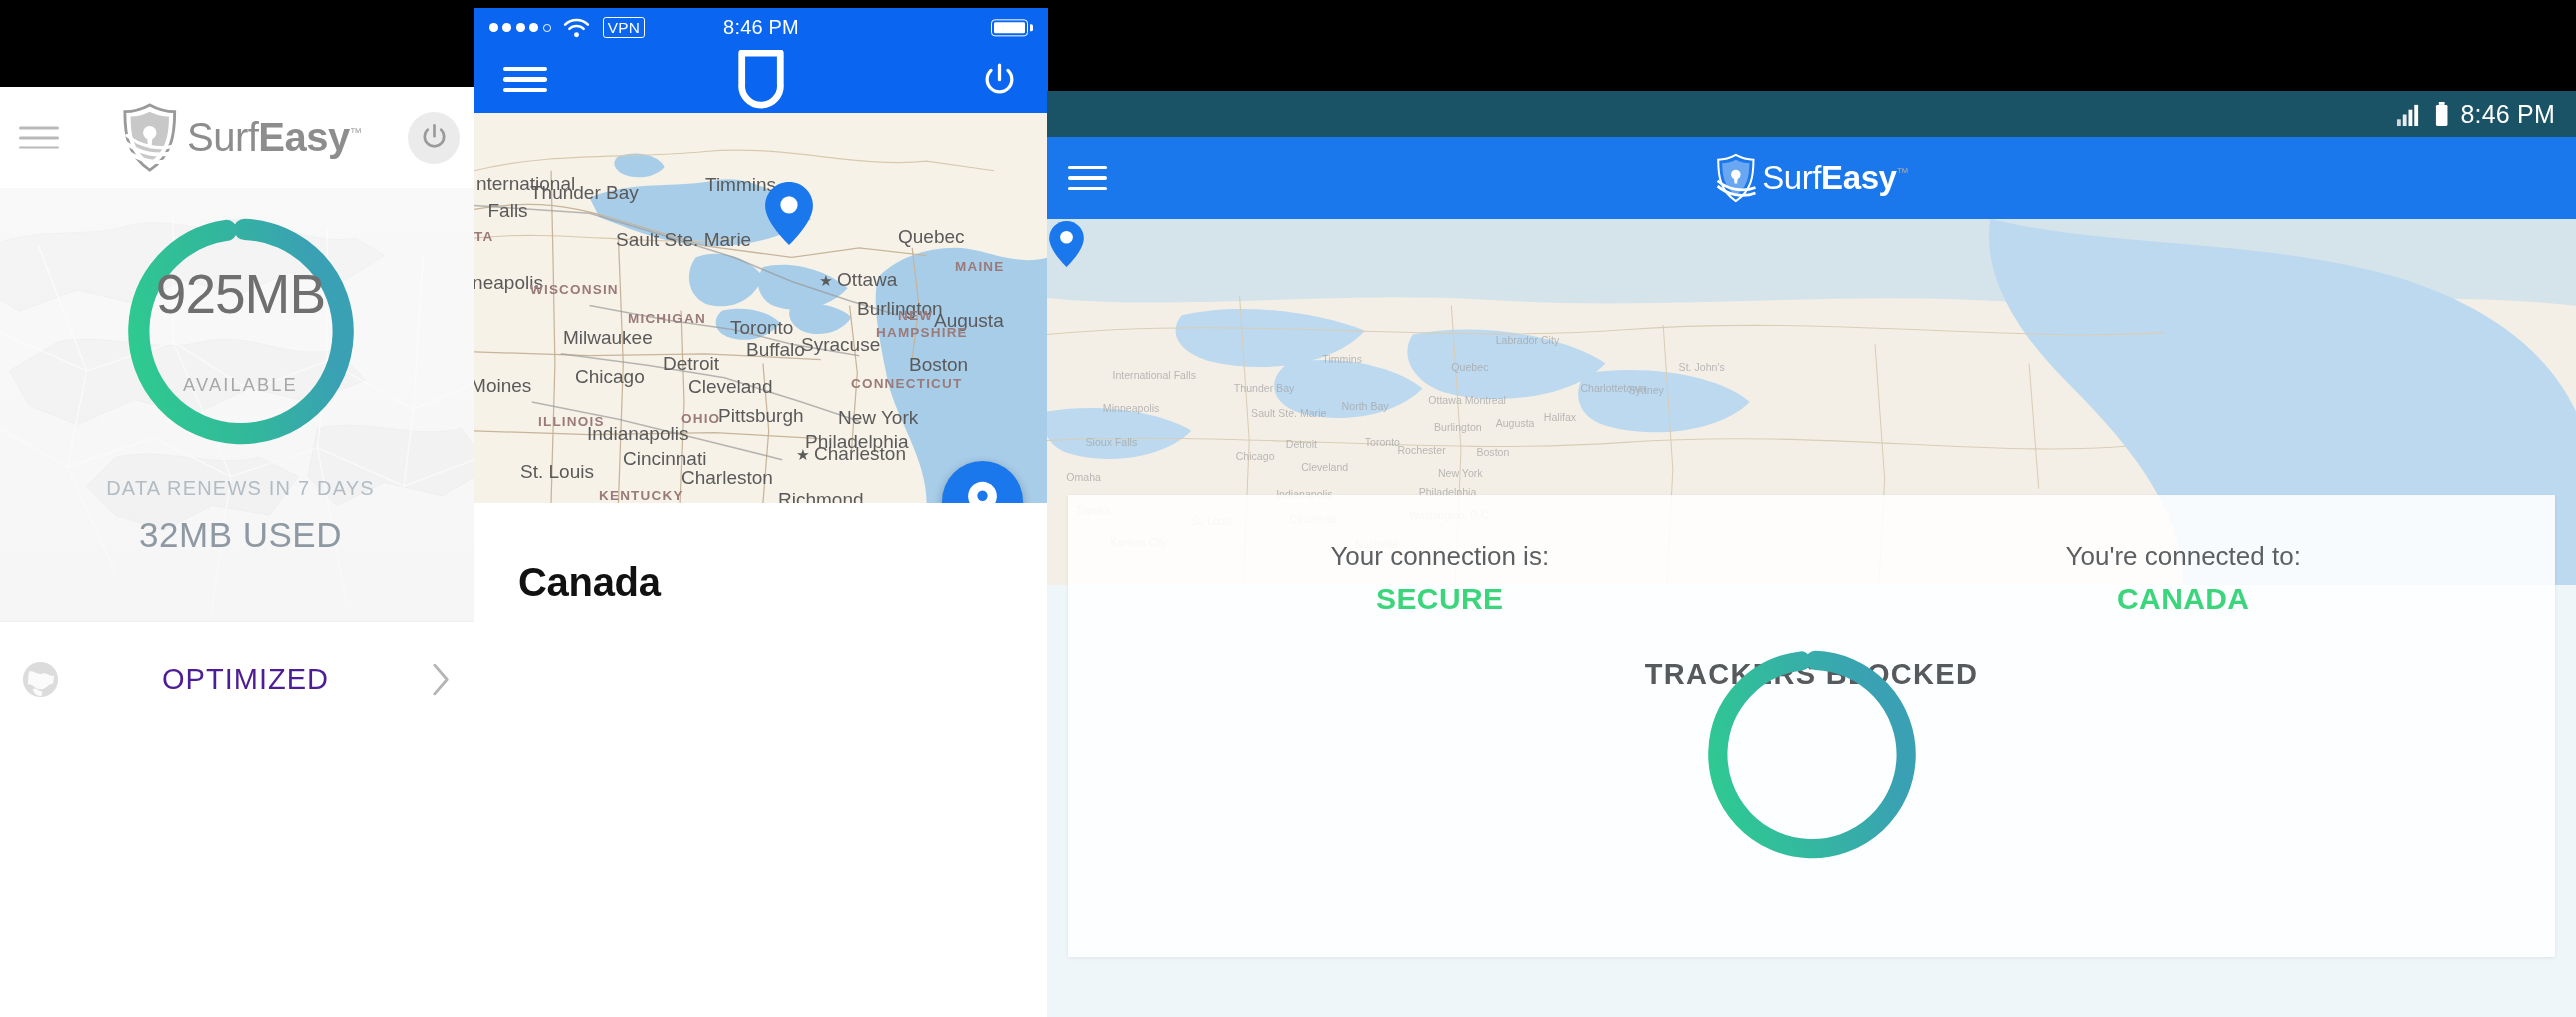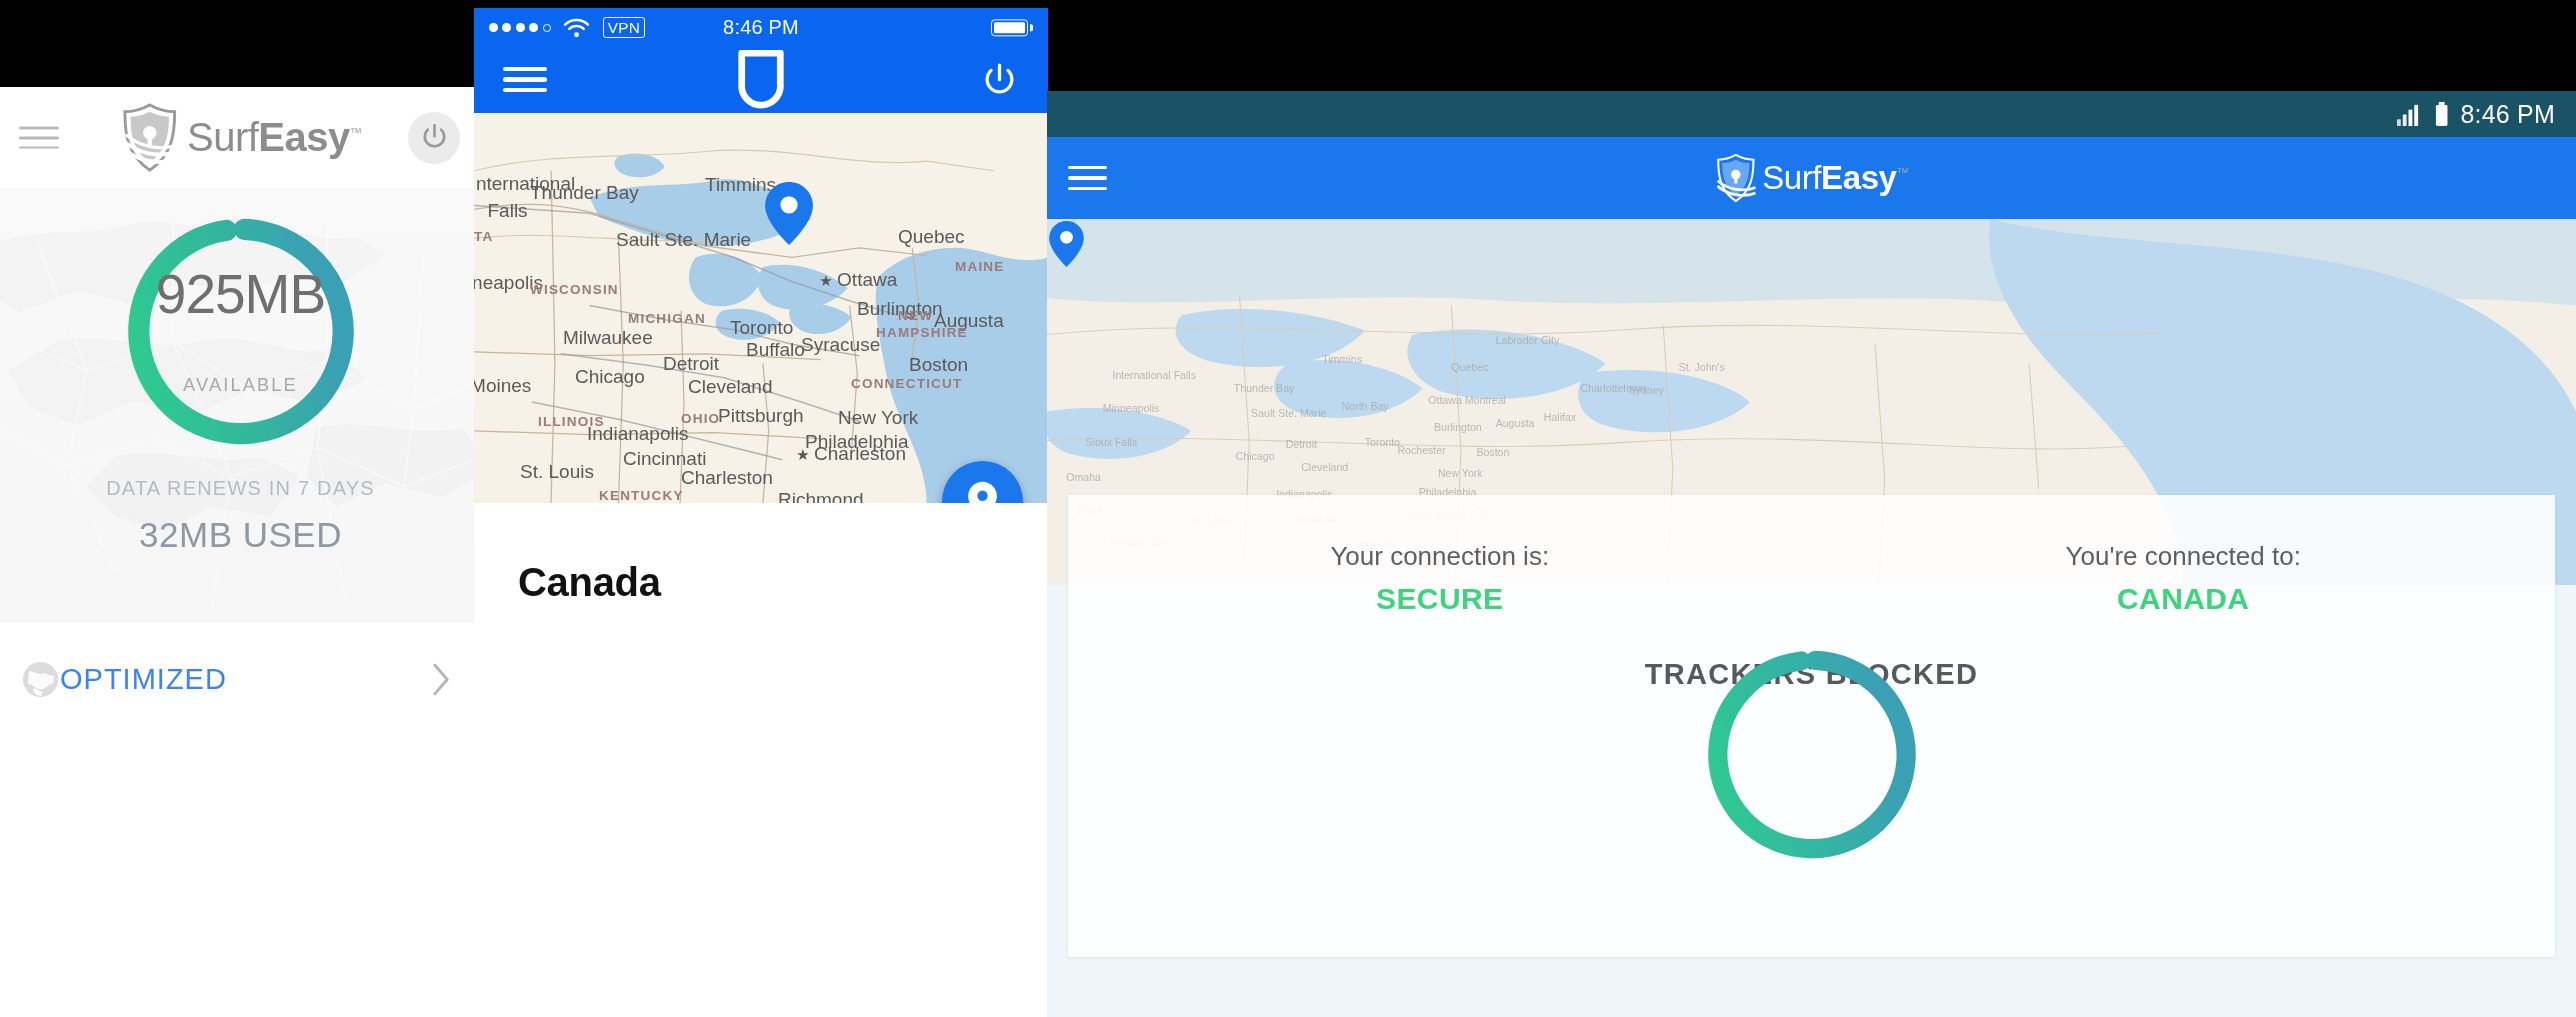--- a/index.html
+++ b/index.html
@@ -72,21 +72,21 @@
     position: absolute; left: 0; right: 0; top: 327px; text-align: center;
     font-size: 35px; letter-spacing: 0.5px; color: #8e99a3; font-weight: 400;
   }
 
   .lp-row {
     position: relative; height: 116px; background: #fff;
     display: flex; align-items: center; border-top: 1px solid #f0f0f0;
   }
   .lp-row .globe { margin-left: 21px; width: 39px; height: 39px; }
   .lp-row .row-label {
-    flex: 1; text-align: left; font-size: 29px; color: #3b82f6; letter-spacing: 1px;
+    flex: 1; text-align: center; font-size: 29px; color: #4c1d95; letter-spacing: 1px;
   }
   .lp-row .chev { margin-right: 29px; }
 
   
   .center-panel {
     position: absolute; left: 474px; top: 7.7px;
     width: 574px; height: 1010px; background: #fff; overflow: hidden;
   }
   .ios-status {
     height: 40px; background: #0a66f0; color: #fff;

